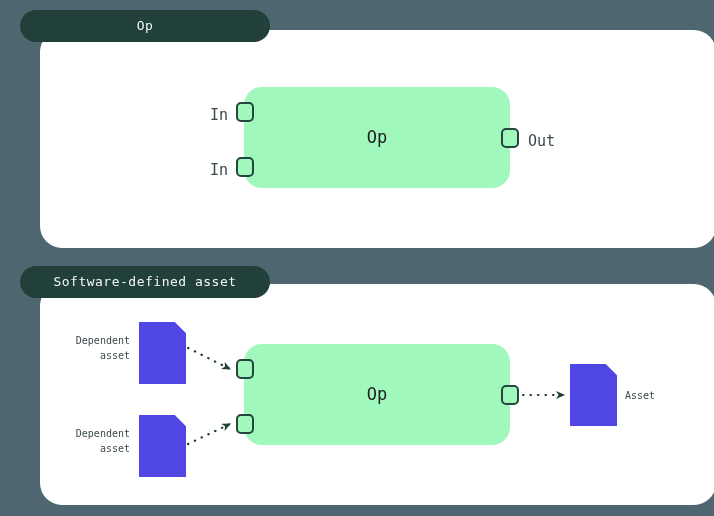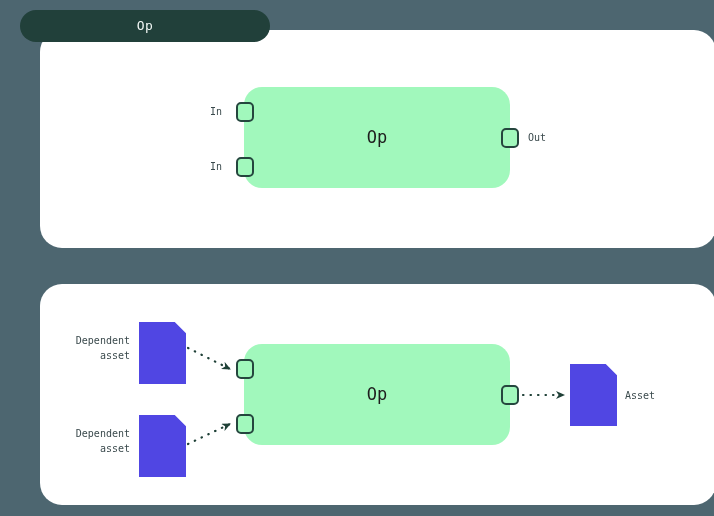--- a/index.html
+++ b/index.html
@@ -73,21 +73,21 @@
     height: 20px;
     background: #a1f8bc;
     border: 2px solid #25463e;
     border-radius: 5px;
     box-sizing: border-box;
   }
 
   
   .port-label {
     position: absolute;
-    font-size: 10px;
+    font-size: 15px;
     color: #3b4a4d;
     white-space: nowrap;
   }
 
   
   .asset-icon {
     position: absolute;
     width: 47px;
     height: 62px;
     background: #5046e3;
@@ -130,20 +130,21 @@
   <div class="port-label" style="left:198px; top:106px;">In</div>
 
   <div class="port" style="left:224px; top:157px;"></div>
   <div class="port-label" style="left:198px; top:161px;">In</div>
 
   <div class="port" style="left:489px; top:128px;"></div>
   <div class="port-label" style="left:516px; top:132px;text-align:right;">Out</div>
 
   <div class="panel" id="panel-sda"></div>
 
+  <div class="tab" id="tab-sda">Software-defined asset</div>
 
   <div class="opbox" id="opbox-bottom">
     <div class="op-label">Op</div>
   </div>
 
   <div class="asset-icon" style="left:127px; top:322px;"></div>
   <div class="asset-label right-align" style="left:40px; top:333px; width:78px;">Dependent
 asset</div>
 
   <div class="asset-icon" style="left:127px; top:415px;"></div>

